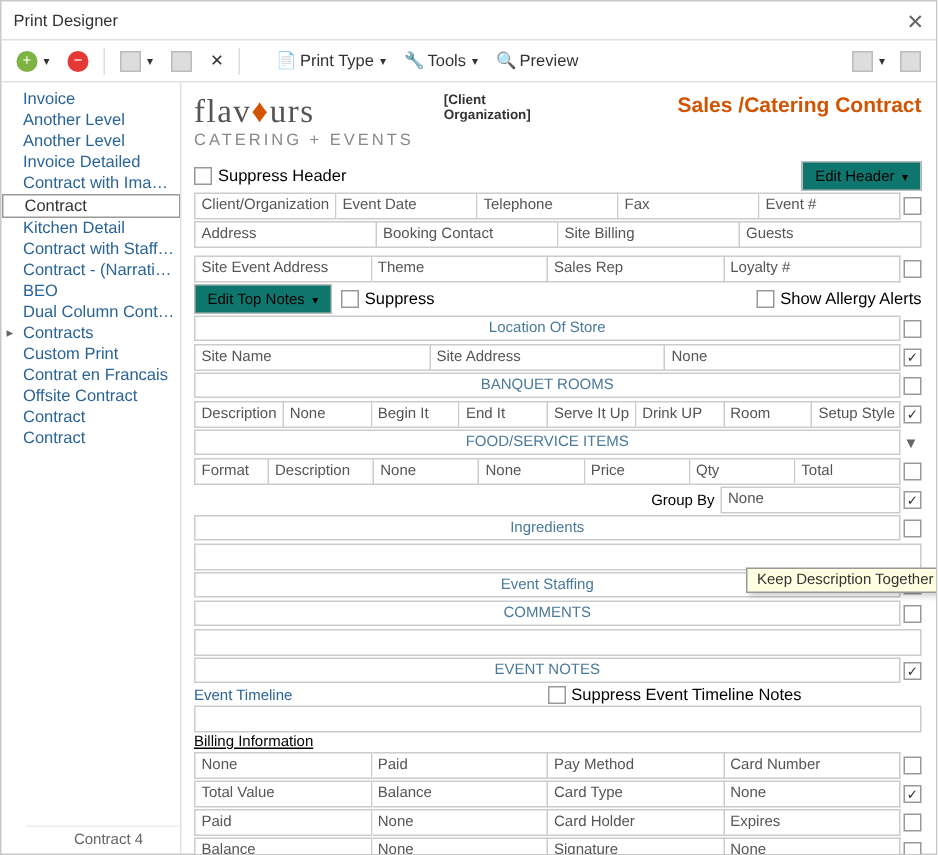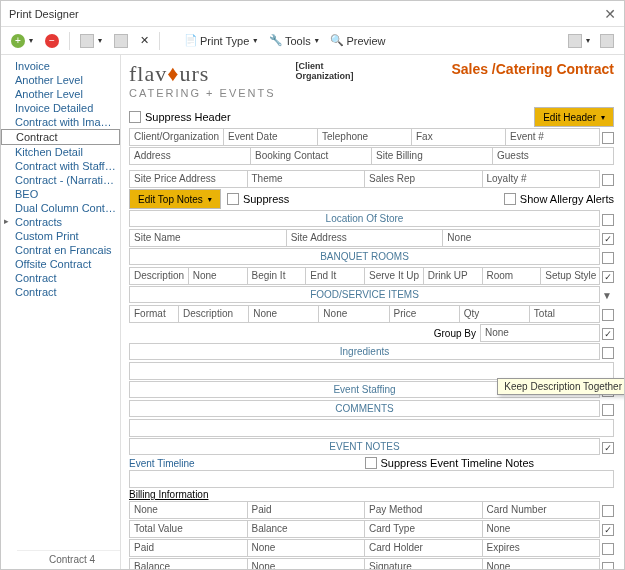--- a/index.html
+++ b/index.html
@@ -28,21 +28,21 @@
 .header-row { display: flex; align-items: flex-start; margin-bottom: 4px; }
 .logo { display: flex; flex-direction: column; }
 .logo-main { font-family: Georgia, serif; font-size: 22px; color: #555; letter-spacing: 1px; }
 .logo-sub { font-size: 11px; letter-spacing: 2px; color: #888; }
 .logo-accent { color: #d35400; }
 .client-org { font-size: 9px; color: #333; font-weight: bold; margin-left: 20px; width: 60px; }
 .doc-title { font-size: 14px; color: #d35400; font-weight: bold; margin-left: auto; }
 .row { display: flex; align-items: center; gap: 0; margin-bottom: 1px; }
 .cell { border: 1px solid #ccc; padding: 2px 4px; font-size: 10px; color: #555; background: #fff; height: 18px; flex: 1; overflow: hidden; white-space: nowrap; }
 .cell + .cell { border-left: none; }
-.btn { border: 1px solid #bbb; background: #eab308; padding: 2px 8px; font-size: 10px; cursor: pointer; display: inline-flex; align-items: center; gap: 3px; height: 20px; }
+.btn { border: 1px solid #bbb; background: #0f766e; padding: 2px 8px; font-size: 10px; cursor: pointer; display: inline-flex; align-items: center; gap: 3px; height: 20px; }
 .chk { width: 12px; height: 12px; border: 1px solid #999; display: inline-block; background: #fff; cursor: pointer; vertical-align: middle; }
 .chk.checked::after { content: "✓"; font-size: 9px; display: block; text-align: center; line-height: 10px; color: #333; }
 .section-hdr { text-align: center; font-size: 10px; color: #4a7a9a; border: 1px solid #ccc; padding: 2px; background: #fff; margin-bottom: 1px; }
 .side-chk { width: 12px; margin-left: 2px; }
 .link-txt { color: #2a6496; font-size: 10px; }
 .underline { text-decoration: underline; }
 .spacer { height: 4px; }
 .filter-ico { font-size: 10px; color: #666; }
 .tooltip { position: absolute; right: -5px; top: 323px; background: #ffffe1; border: 1px solid #999; padding: 2px 6px; font-size: 10px; color: #333; box-shadow: 2px 2px 4px rgba(0,0,0,0.2); z-index: 10; }
 .right-icons { margin-left: auto; display: flex; gap: 2px; }
@@ -136,21 +136,21 @@
           <span class="side-chk"><span class="chk"></span></span>
         </div>
       <div class="row" id="r2">
           <div class="cell">Address</div>
           <div class="cell">Booking Contact</div>
           <div class="cell">Site Billing</div>
           <div class="cell">Guests</div>
         </div>
       <div class="spacer"></div>
       <div class="row" id="r3">
-          <div class="cell">Site Price Address</div>
+          <div class="cell">Site Event Address</div>
           <div class="cell">Theme</div>
           <div class="cell">Sales Rep</div>
           <div class="cell">Loyalty #</div>
           <span class="side-chk"><span class="chk"></span></span>
         </div>
       <div class="row">
         <span class="btn">
             <span>Edit Top Notes</span>
             <span class="caret">▾</span>
           </span>

